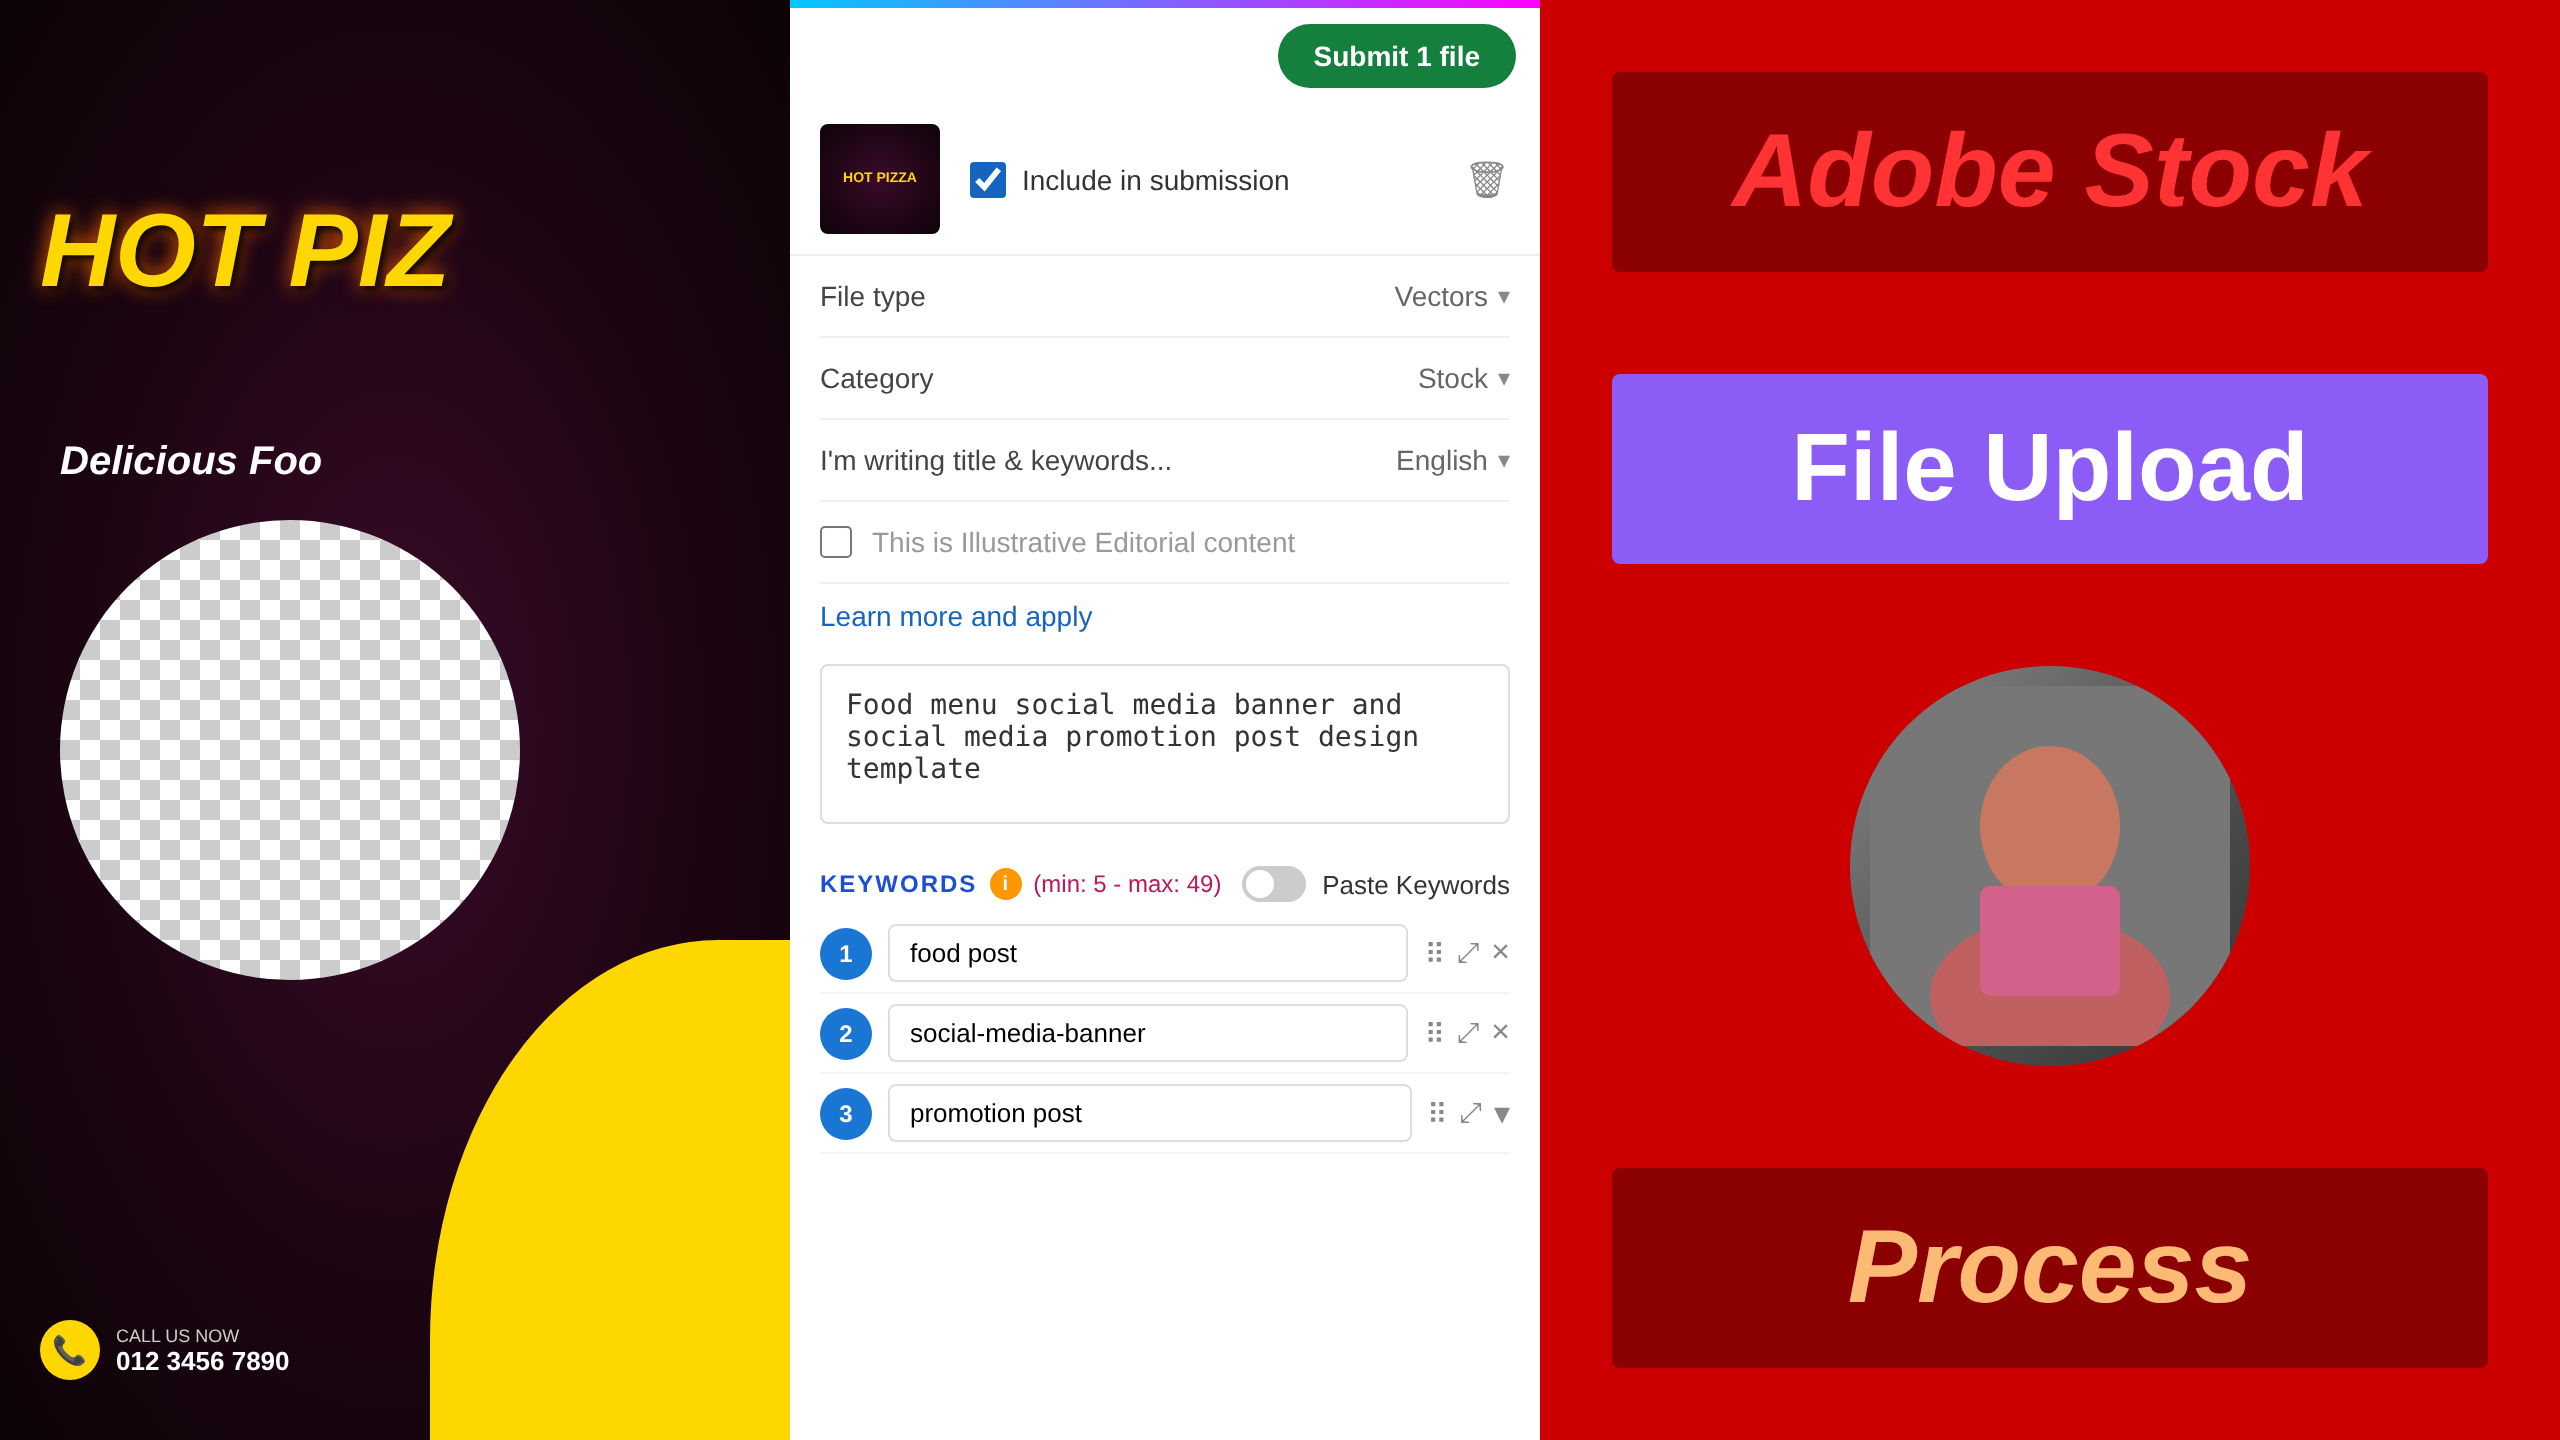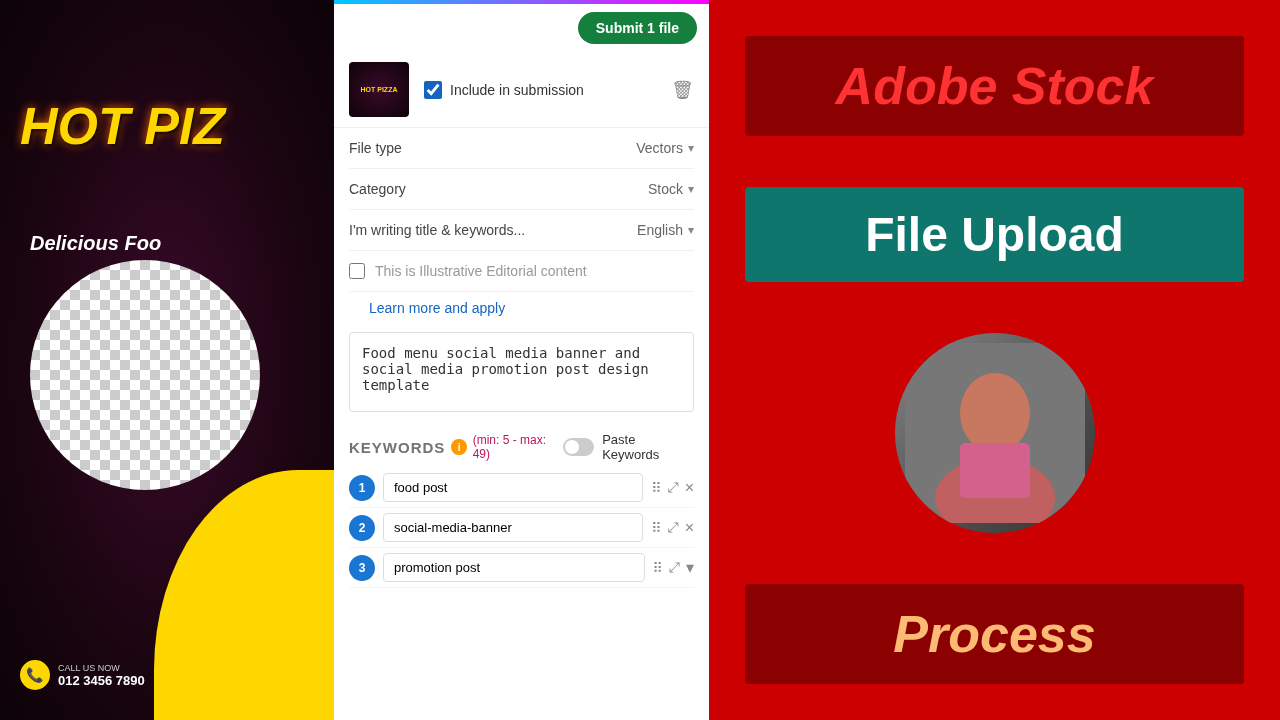--- a/index.html
+++ b/index.html
@@ -7,21 +7,21 @@
       width: 1280px;
       height: 720px;
       overflow: hidden;
       font-family: Arial, sans-serif;
       background: #c0c0c0;
       display: flex;
     }
 
     
     .left-panel {
-      width: 334px;
+      width: 395px;
       height: 720px;
       background: #1a0a1a;
       position: relative;
       overflow: hidden;
       flex-shrink: 0;
     }
     .pizza-bg {
       width: 100%;
       height: 100%;
       background: radial-gradient(ellipse at center, #3a0a2a 0%, #1a0510 60%, #0d0308 100%);
@@ -34,21 +34,21 @@
       font-size: 52px;
       font-weight: 900;
       color: #FFD700;
       font-style: italic;
       text-shadow: 2px 2px 4px #000, 0 0 10px #ff6600;
       font-family: Impact, Arial Black, sans-serif;
       line-height: 1;
     }
     .subtitle {
       position: absolute;
-      top: 232px;
+      top: 220px;
       left: 30px;
       font-size: 20px;
       color: #ffffff;
       font-style: italic;
       font-weight: bold;
     }
     .circle-placeholder {
       position: absolute;
       top: 260px;
       left: 30px;
@@ -217,21 +217,20 @@
       font-size: 14px;
       color: #999;
     }
     .learn-more {
       color: #1565c0;
       font-size: 14px;
       padding: 8px 0;
       display: block;
       text-decoration: none;
       cursor: pointer;
-      margin-left: 20px;
     }
     .recognizable-section {
       padding: 12px 0;
     }
     .recognizable-label {
       font-size: 14px;
       color: #444;
       margin-bottom: 10px;
     }
     .yes-no-row {
@@ -274,23 +273,23 @@
       align-items: center;
       justify-content: space-between;
       padding: 8px 0 6px 0;
     }
     .keywords-left {
       display: flex;
       align-items: center;
       gap: 6px;
     }
     .keywords-label {
-      font-size: 15px;
-      font-weight: bold;
-      color: #737373;
+      font-size: 12px;
+      font-weight: bold;
+      color: #1d4ed8;
       letter-spacing: 1px;
     }
     .info-circle {
       width: 16px;
       height: 16px;
       background: #ff9800;
       border-radius: 50%;
       display: flex;
       align-items: center;
       justify-content: center;
@@ -386,21 +385,21 @@
       border-radius: 4px;
       text-align: center;
     }
     .adobe-stock-text {
       color: #ff3333;
       font-size: 52px;
       font-weight: 900;
       font-style: italic;
     }
     .file-upload-banner {
-      background: #0f766e;
+      background: #8b5cf6;
       width: 100%;
       padding: 20px;
       border-radius: 4px;
       text-align: center;
     }
     .file-upload-text {
       color: #ffffff;
       font-size: 48px;
       font-weight: 900;
     }

